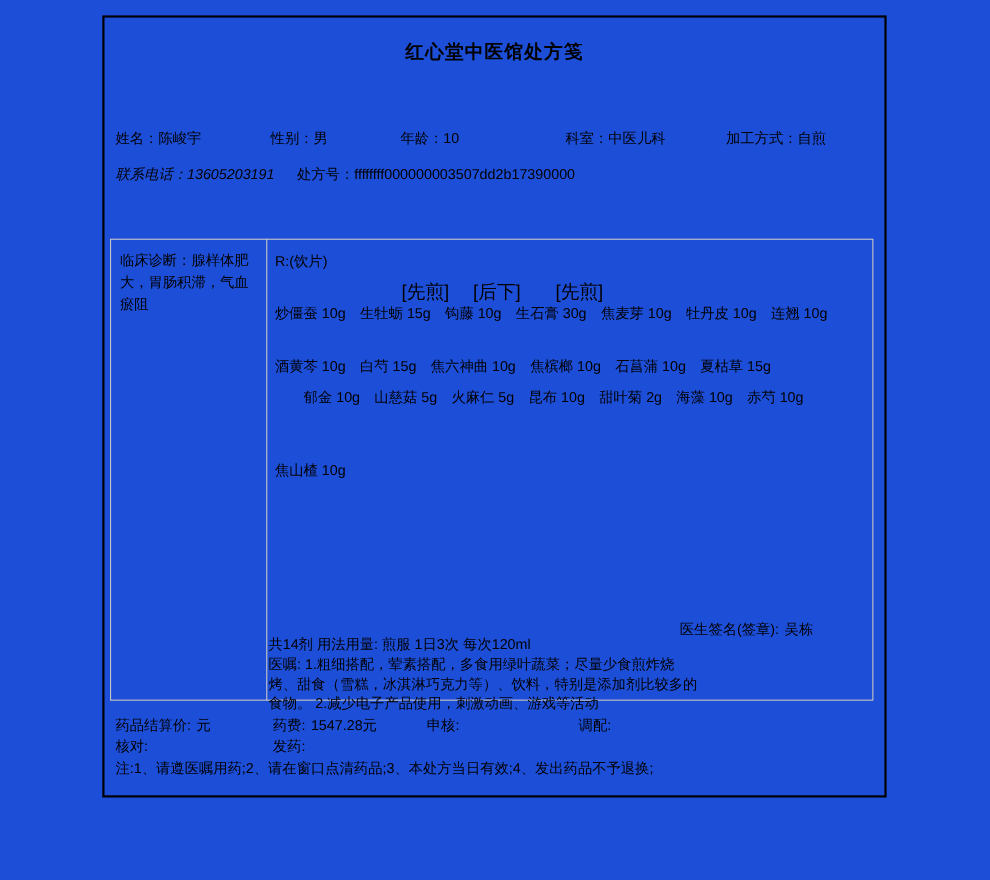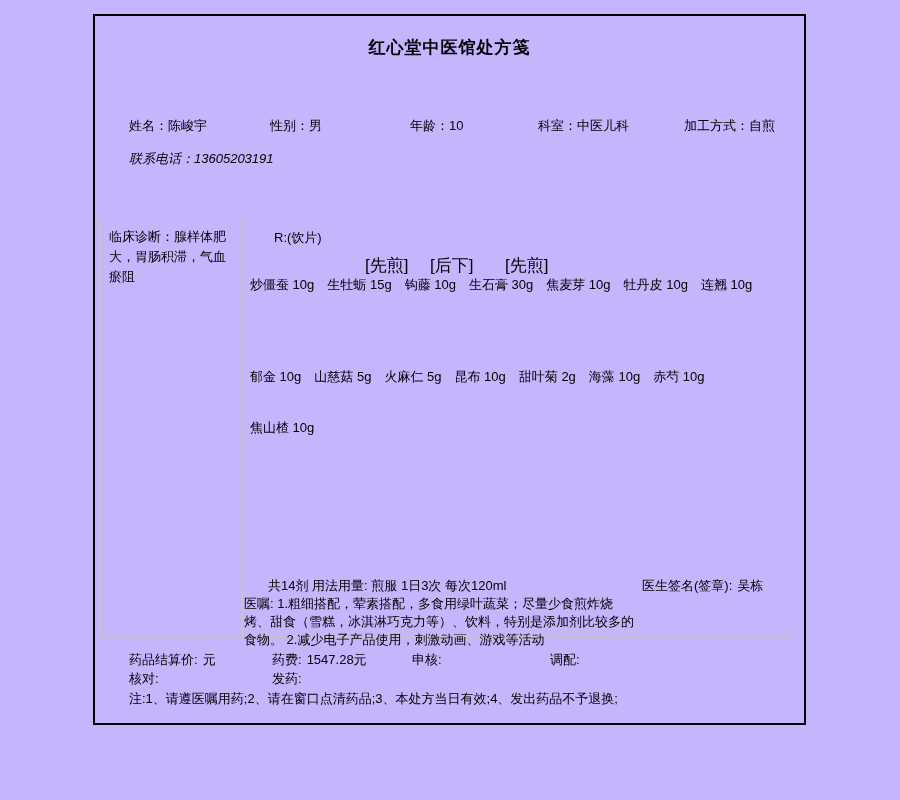--- a/index.html
+++ b/index.html
@@ -1,33 +1,33 @@
 <!DOCTYPE html>
 <html><head>
 <meta charset="utf-8">
 <style>
   html,body { margin:0; padding:0; background:#fff; }
   .page {
-    position:relative; width:900px; height:800px; background:#c4b5fd;
+    position:relative; width:900px; height:800px; background:#1d4ed8;
     font-family:"Liberation Sans","DejaVu Sans",sans-serif;
     font-size:13px; color:#000;
   }
-  .abs { position:absolute; white-space:nowrap;margin-left:24px; }
+  .abs { position:absolute; white-space:nowrap; }
   .outer-frame {
     position:absolute; left:93px; top:14px; width:713px; height:711px;
     border:2px solid #000; box-sizing:border-box;
   }
   .page-title {
     position:absolute; left:93px; top:36px; width:713px;
     text-align:center; font-size:17px; font-weight:bold; letter-spacing:1px;
   }
   
   .f-name   {left:105px; top:117px;}
   .f-gender {left:246px; top:117px;}
-  .f-age    {left:386px; top:117px;}
+  .f-age    {left:364px; top:117px;}
   .f-dept   {left:514px; top:117px;}
   .f-proc   {left:660px; top:117px;text-align:center;}
   .f-phone  {left:105px; top:150px;font-style:italic;}
   .f-rxno   {left:270px; top:150px;}
   .f-time   {left:578px; top:150px;}
   
   .inner-box {
     position:absolute; left:100px; top:217px; width:694px; height:420px;
     border:1px solid #c6c6c6; box-sizing:border-box;
   }
@@ -38,24 +38,24 @@
   .diagnosis {
     position:absolute; left:109px; top:227px; width:127px;
     line-height:20px; white-space:normal;
   }
   .rx-header {left:250px; top:229px;}
   .ann { position:absolute; font-size:17px; top:254px; }
   .ann-0 {left:365px;}
   .ann-1 {left:430px;}
   .ann-2 {left:505px;}
   .herb-row { position:absolute; left:250px; white-space:nowrap; }
-  .hr0 {top:276px;} .hr1 {top:324px;} .hr2 {top:368px;} .hr3 {top:419px;}
+  .hr0 {top:276px;} .hr1 {top:324px;} .hr2 {top:352px;margin-left:26px;} .hr3 {top:419px;}
   .herb { margin-right:13px; }
   .usage  {left:244px; top:577px;}
-  .doctor {left:618px; top:577px;}
+  .doctor {left:618px; top:563px;}
   .advice {
     position:absolute; left:244px; top:595px; width:392px;
     line-height:18px; white-space:normal;
   }
   
   .f-settle {left:105px; top:651px;}
   .f-fee    {left:248px; top:651px;}
   .f-review {left:388px; top:651px;text-align:right;}
   .f-prep   {left:526px; top:651px;}
   .f-check  {left:105px; top:670px;}
@@ -72,33 +72,35 @@
 
   <div class="page-title">红心堂中医馆处方笺</div>
 
   <span class="abs f-name"><span>姓名：</span><span>陈峻宇</span></span>
   <span class="abs f-gender"><span>性别：</span><span>男</span></span>
   <span class="abs f-age"><span>年龄：</span><span>10</span></span>
   <span class="abs f-dept"><span>科室：</span><span>中医儿科</span></span>
   <span class="abs f-proc"><span>加工方式：</span><span>自煎</span></span>
 
   <span class="abs f-phone"><span>联系电话：</span><span>13605203191</span></span>
+  <span class="abs f-rxno"><span>处方号：</span><span>ffffffff000000003507dd2b17390000</span></span>
 
   <div class="inner-box"></div>
   <div class="col-divider"></div>
 
   <div class="diagnosis"><span>临床诊断：</span><span>腺样体肥大，胃肠积滞，气血瘀阻</span></div>
 
   <span class="abs rx-header">R:(饮片)</span>
 
   <span class="ann ann-0">[先煎]</span>
   <span class="ann ann-1">[后下]</span>
   <span class="ann ann-2">[先煎]</span>
 
   <div class="herb-row hr0"><span class="herb">炒僵蚕 10g</span><span class="herb">生牡蛎 15g</span><span class="herb">钩藤 10g</span><span class="herb">生石膏 30g</span><span class="herb">焦麦芽 10g</span><span class="herb">牡丹皮 10g</span><span class="herb">连翘 10g</span></div>
+  <div class="herb-row hr1"><span class="herb">酒黄芩 10g</span><span class="herb">白芍 15g</span><span class="herb">焦六神曲 10g</span><span class="herb">焦槟榔 10g</span><span class="herb">石菖蒲 10g</span><span class="herb">夏枯草 15g</span></div>
   <div class="herb-row hr2"><span class="herb">郁金 10g</span><span class="herb">山慈菇 5g</span><span class="herb">火麻仁 5g</span><span class="herb">昆布 10g</span><span class="herb">甜叶菊 2g</span><span class="herb">海藻 10g</span><span class="herb">赤芍 10g</span></div>
   <div class="herb-row hr3"><span class="herb">焦山楂 10g</span></div>
 
   <span class="abs usage">共14剂 用法用量: 煎服 1日3次 每次120ml</span>
   <span class="abs doctor"><span>医生签名(签章):</span><span class="gap-val">吴栋</span></span>
 
   <div class="advice">医嘱: 1.粗细搭配，荤素搭配，多食用绿叶蔬菜；尽量少食煎炸烧烤、甜食（雪糕，冰淇淋巧克力等）、饮料，特别是添加剂比较多的食物。 2.减少电子产品使用，刺激动画、游戏等活动</div>
 
   <span class="abs f-settle"><span>药品结算价:</span><span class="gap-val">元</span></span>
   <span class="abs f-fee"><span>药费:</span><span class="gap-val">1547.28元</span></span>

